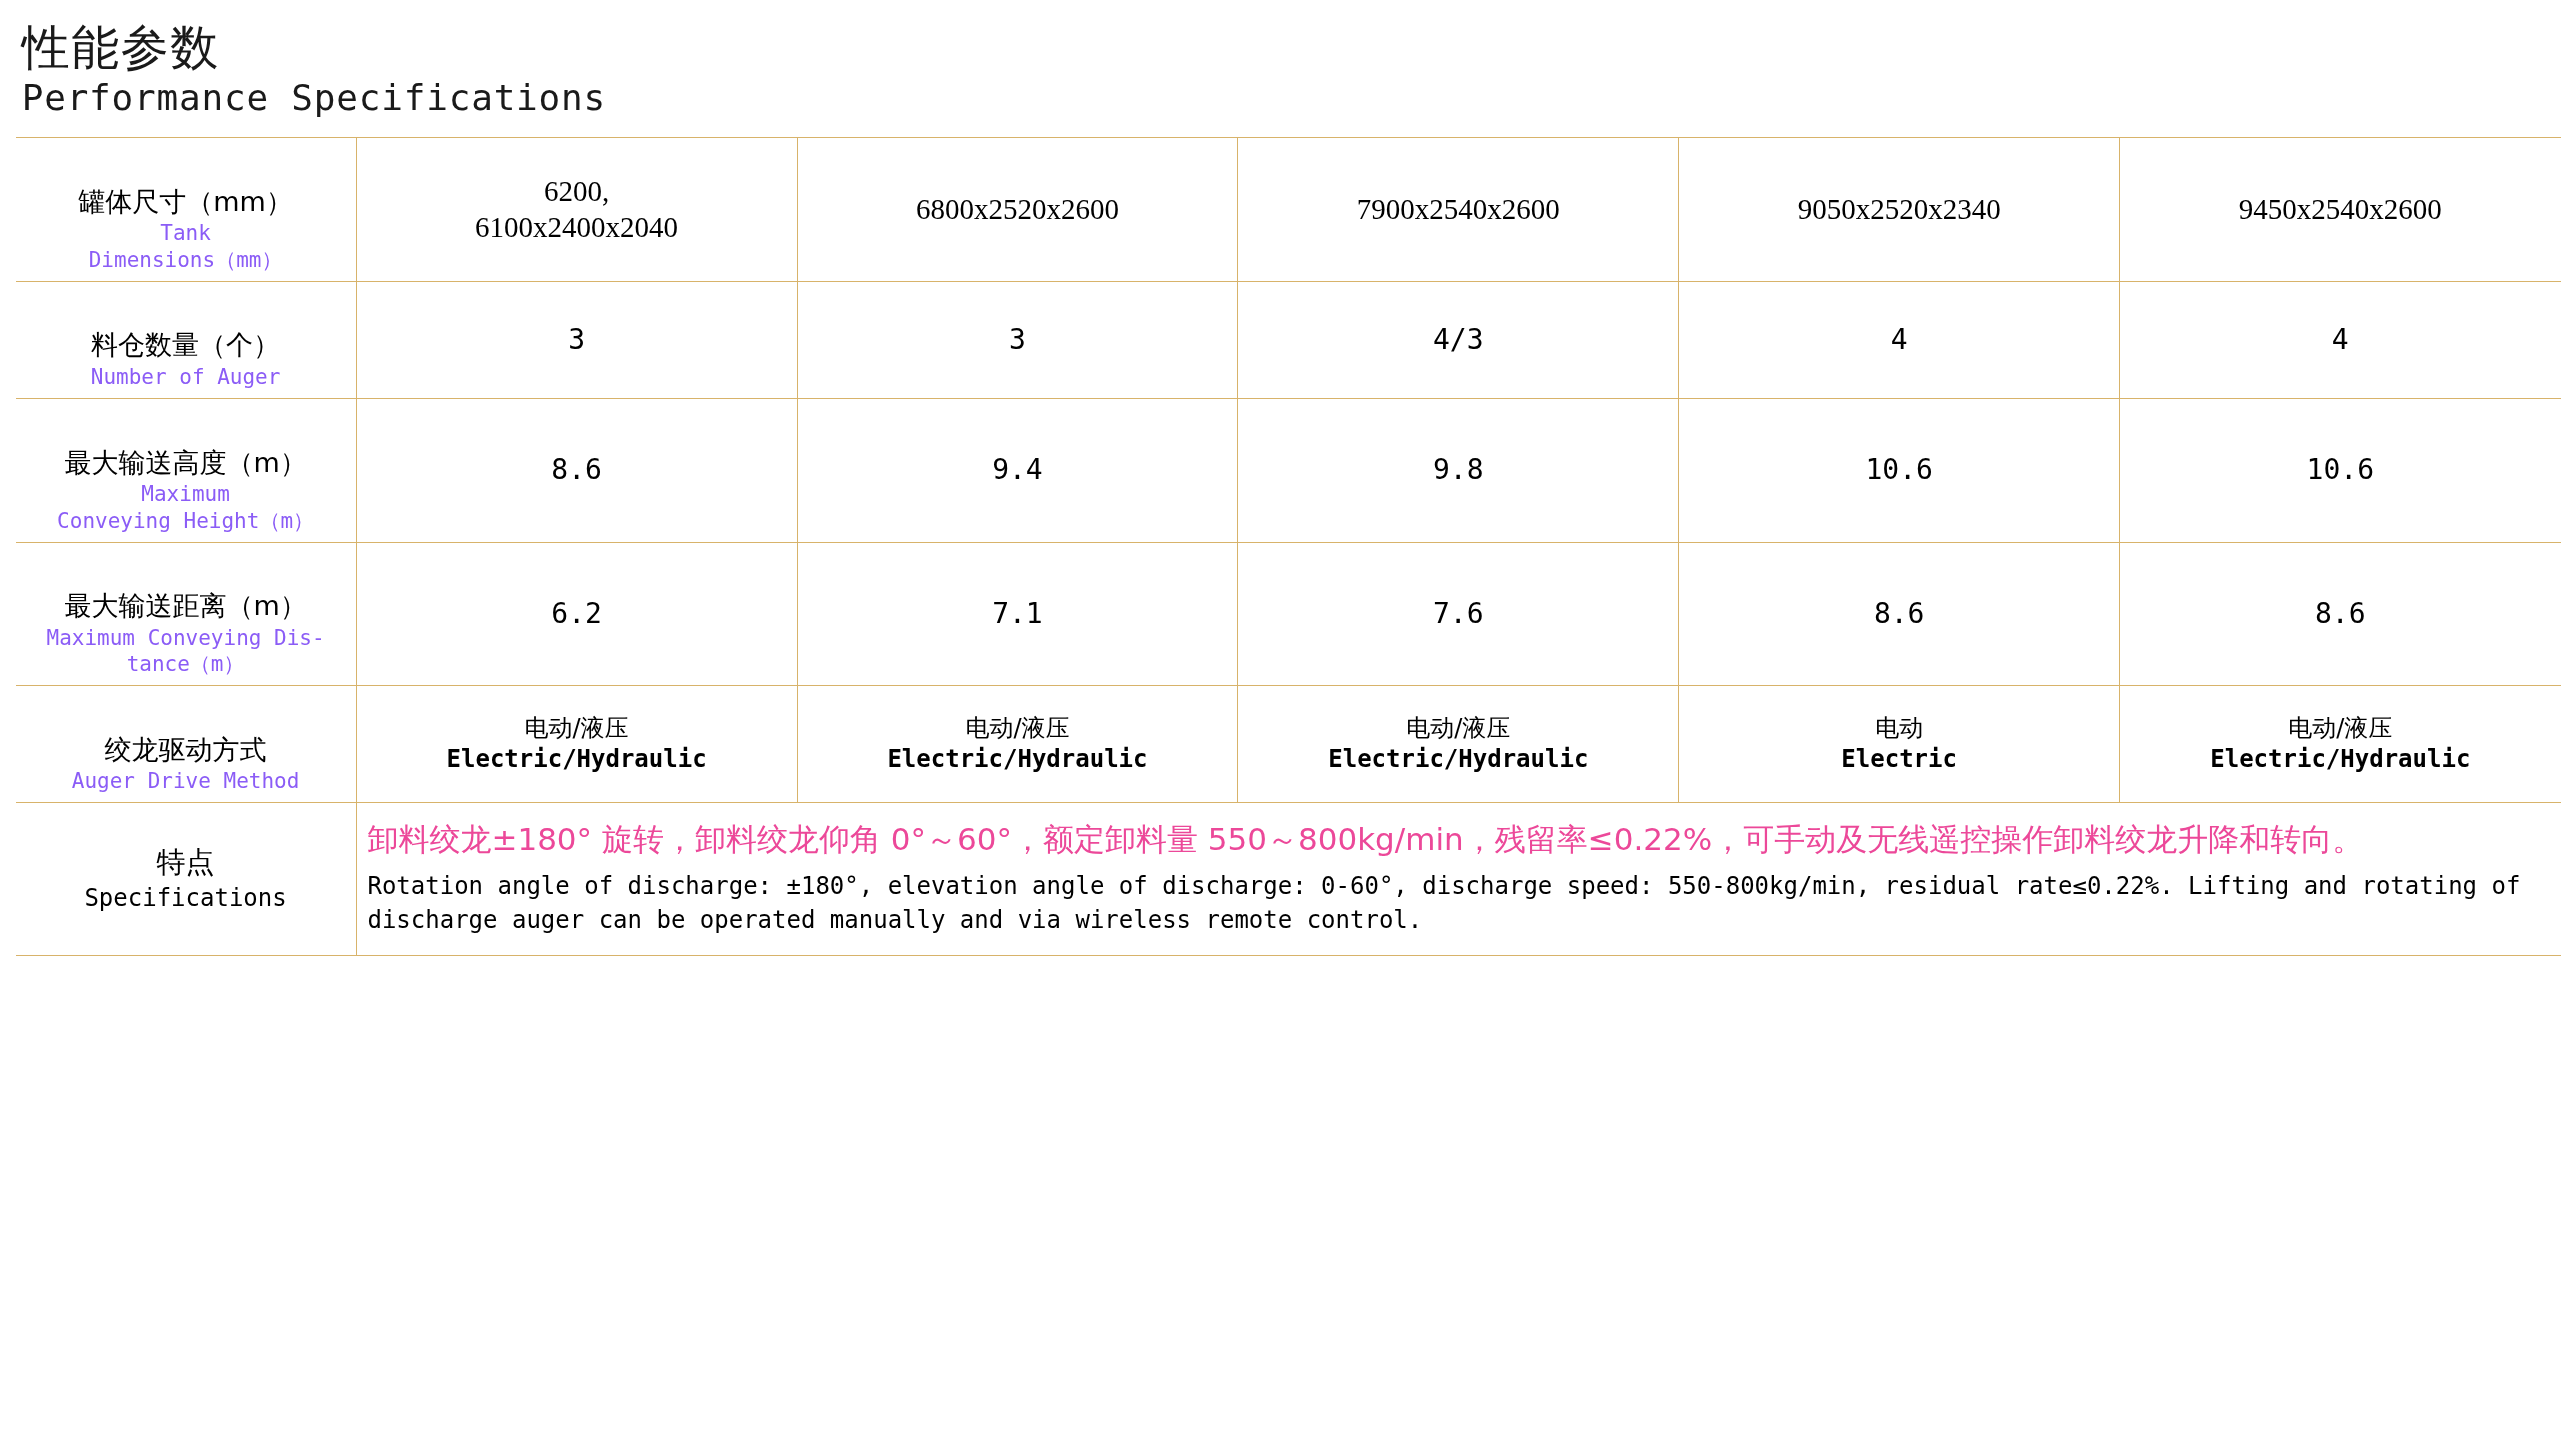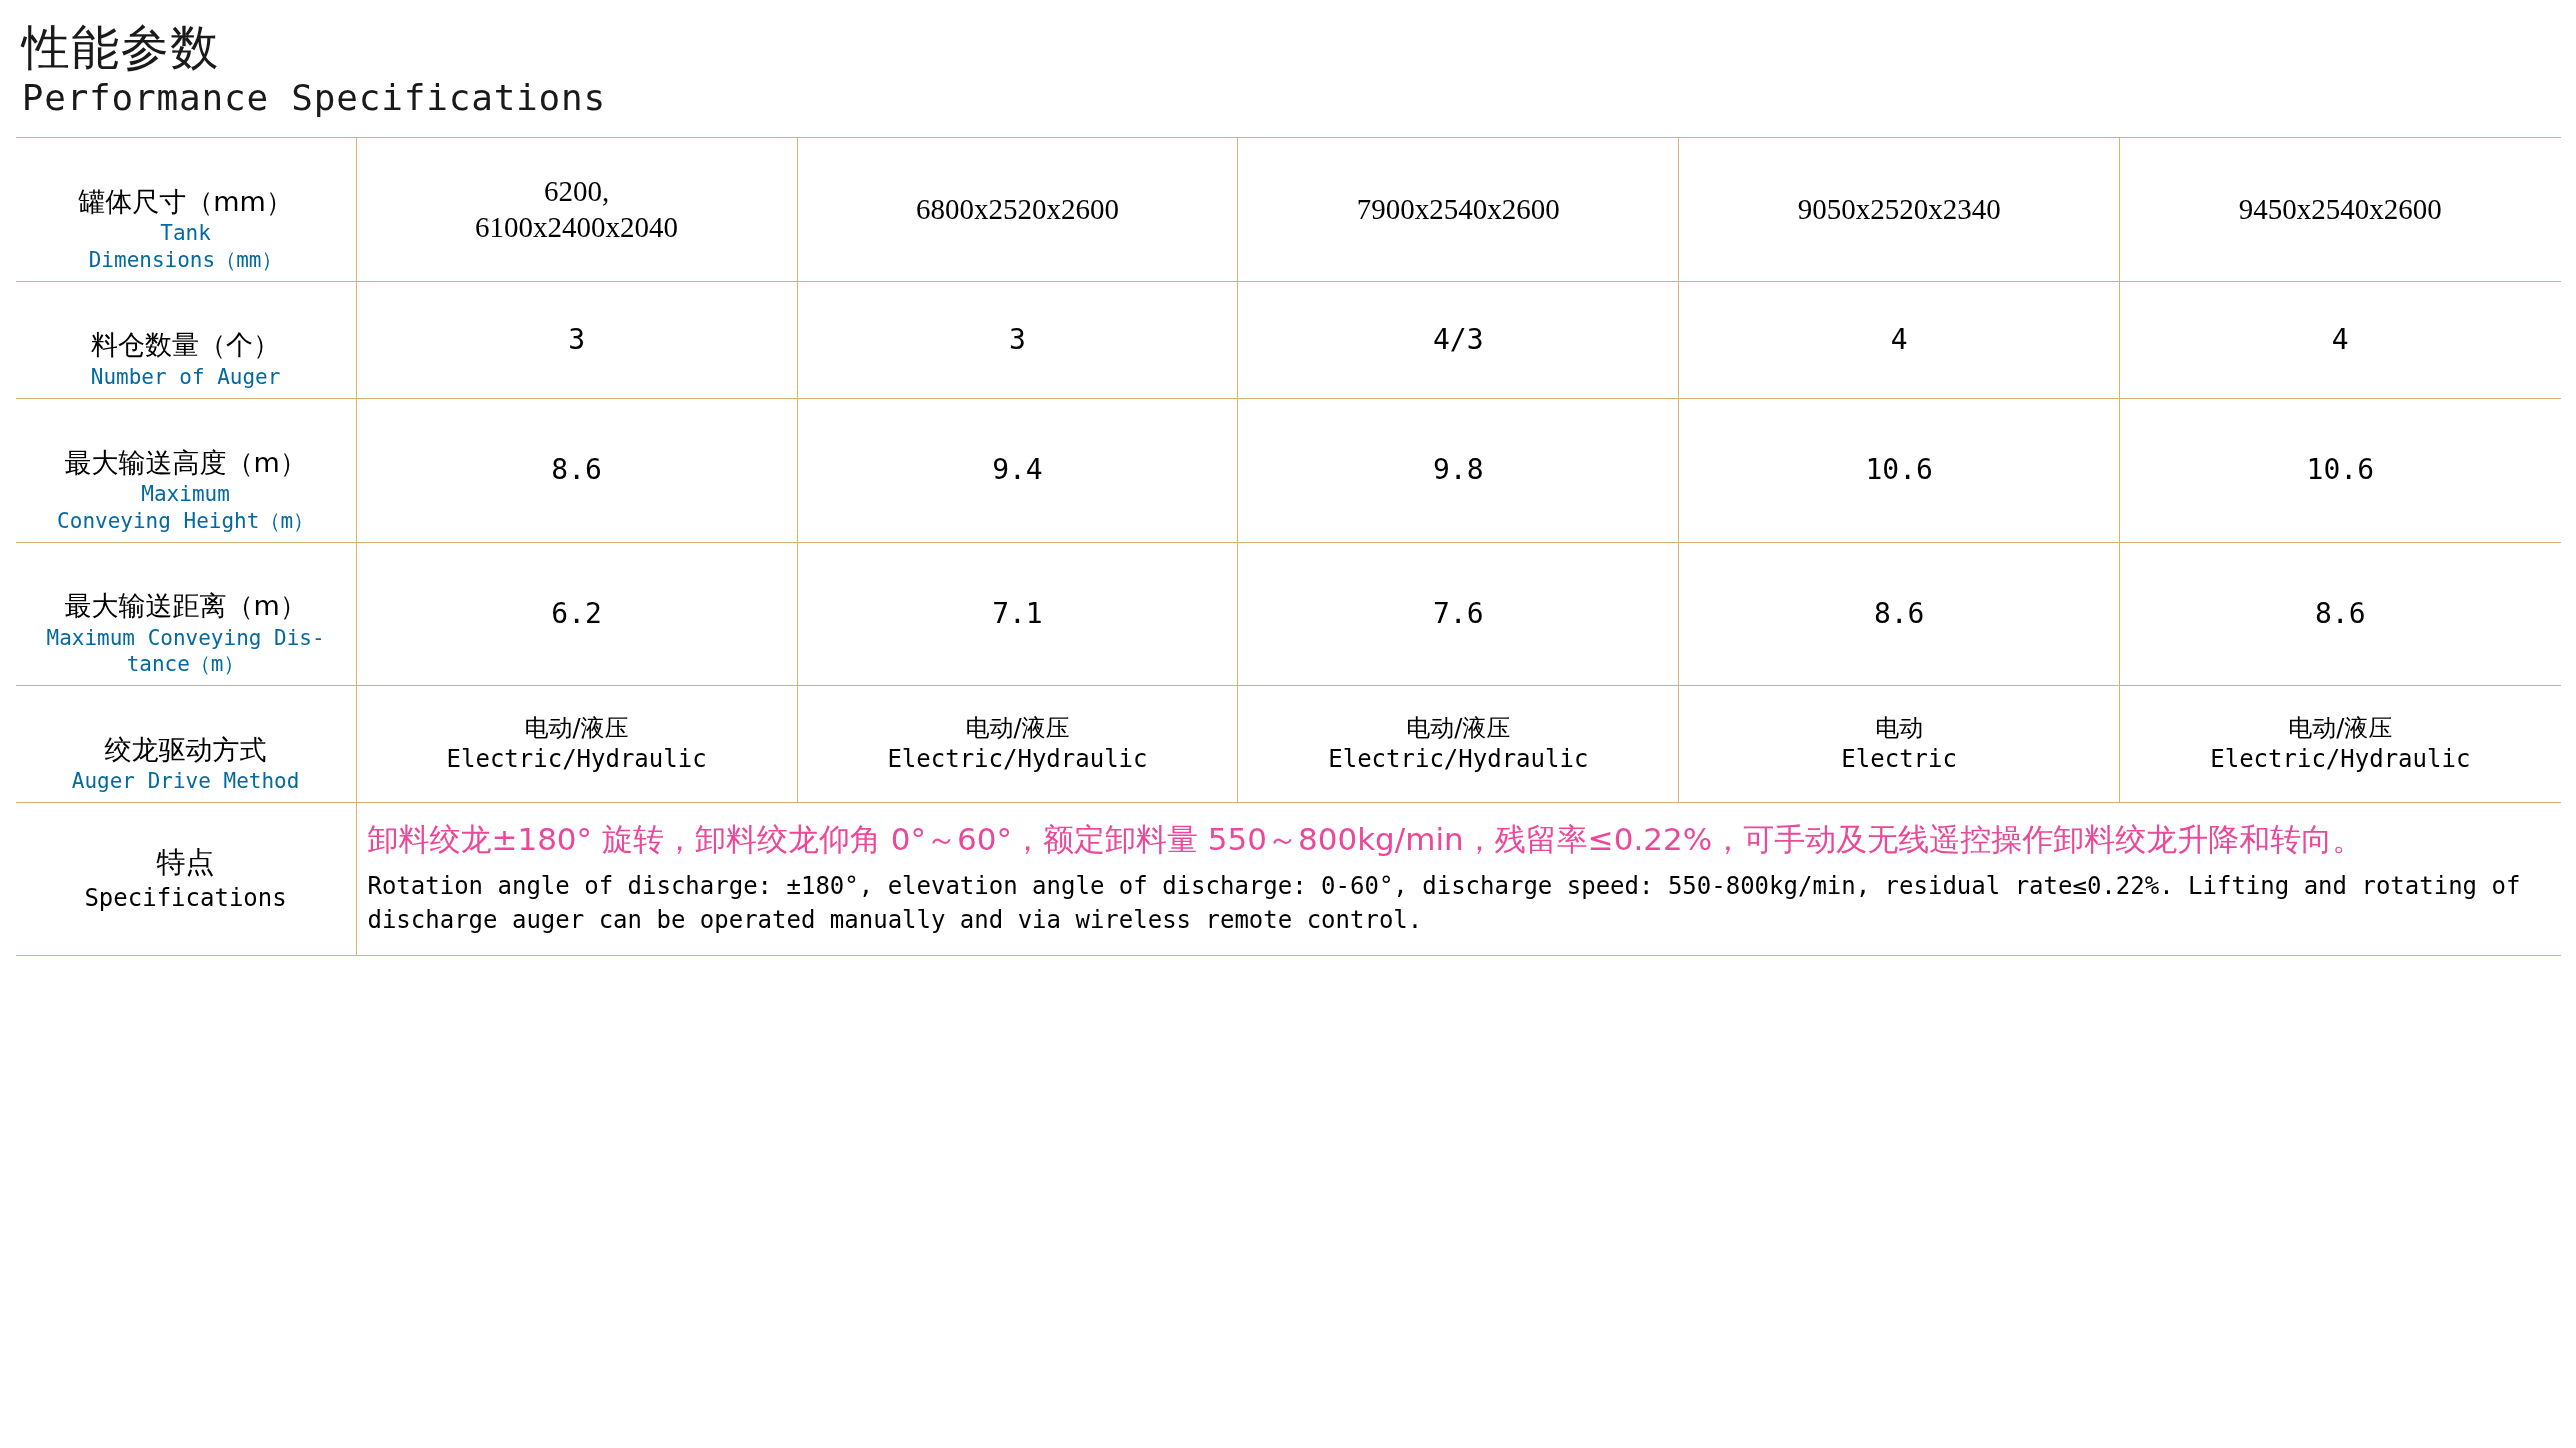--- a/index.html
+++ b/index.html
@@ -74,21 +74,21 @@
     font-family: "DejaVu Sans", sans-serif;
     font-size: 27px;
     line-height: 1.2;
     color: #000;
     margin-top: 40px;
   }
   .lbl-en {
     font-family: "DejaVu Sans Mono", monospace;
     font-size: 21px;
     line-height: 1.25;
-    color: #0369a1;
+    color: #8b5cf6;
     margin-top: 2.3px;
   }
   .val {
     font-family: "DejaVu Sans Mono", monospace;
     font-size: 28px;
     line-height: 1.3;
     color: #000;
     white-space: pre-line;
   }
   .val-dim {
@@ -99,20 +99,21 @@
   }
   .drive-cn {
     font-family: "DejaVu Sans", sans-serif;
     font-size: 24px;
     line-height: 1.3;
   }
   .drive-en {
     font-family: "DejaVu Sans Mono", monospace;
     font-size: 24px;
     line-height: 1.3;
+    font-weight: bold;
   }
   .char-cell {
     text-align: left !important;
     padding: 14px 10.8px 17px 10.8px !important;
   }
   .char-cn {
     font-family: "DejaVu Sans", sans-serif;
     font-size: 31px;
     line-height: 1.45;
     color: #ec4899;

